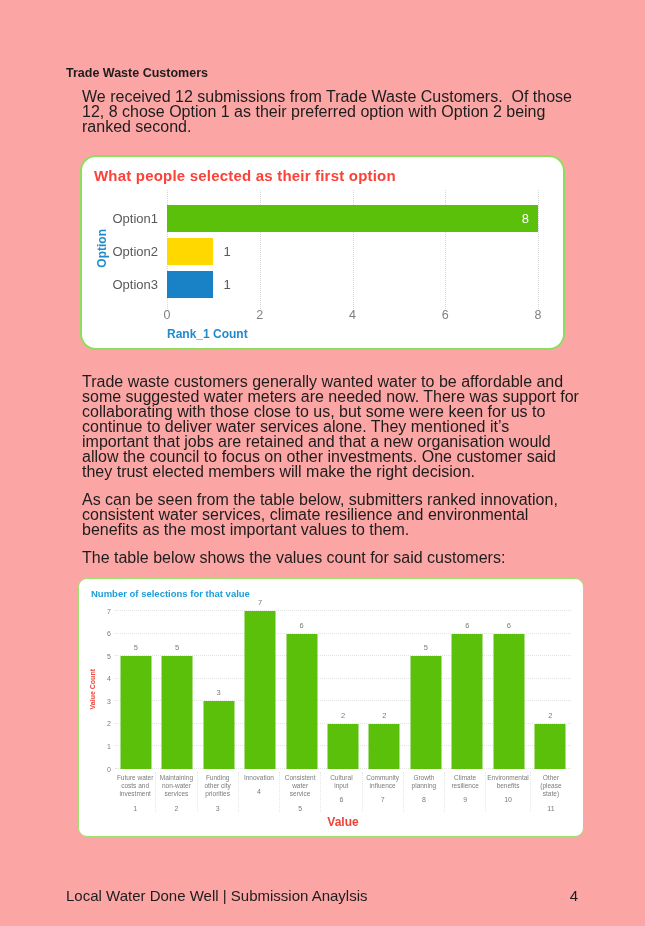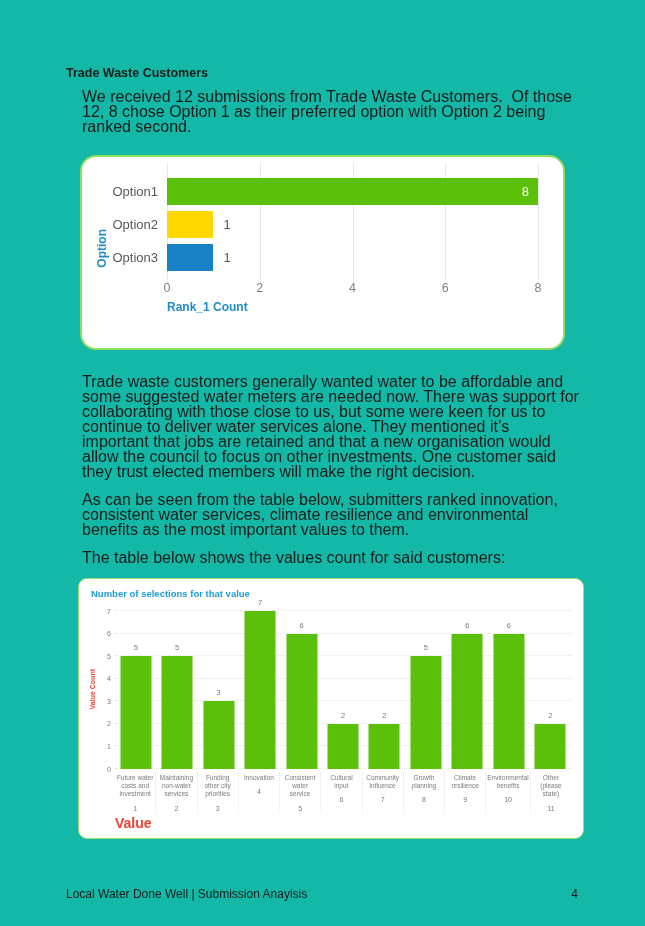--- a/index.html
+++ b/index.html
@@ -1,18 +1,18 @@
 <!DOCTYPE html>
 <html><head>
 <meta charset="utf-8">
 <style>
   html,body { margin:0; padding:0; }
   body { background:#e8e8e8; font-family:"Liberation Sans", sans-serif; }
   .page {
-    position:relative; width:645px; height:926px; background:#14b8a6;
+    position:relative; width:645px; height:926px; background:#fca5a5;
     margin:0 auto; overflow:hidden; color:#1d1d1d;
   }
   .content { position:absolute; left:66px; top:66px; width:513px; }
   .heading { font-size:12.5px; font-weight:bold; margin:0 0 9px 0; }
   .para { font-size:16px; line-height:15px; margin:0 0 13px 16px; white-space:pre-wrap; }
   .nb { font-size:12.5px; line-height:19.2px; font-weight:bold; font-style:italic; margin:0 0 13px 0; }
 
   
   .chart1 {
     position:relative; width:481px; margin:21px 0 24px 14px;
@@ -56,39 +56,40 @@
   .c2-gl { position:absolute; left:0; right:0; height:0; border-top:1px dotted #e3e3e3; }
   .c2-ytick { position:absolute; left:-16px; width:12px; text-align:right; font-size:7px; color:#7a7a7a; line-height:9px; }
   .c2-slot { position:relative; flex:1; height:100%; }
   .c2-bar { position:absolute; bottom:0; left:50%; transform:translateX(-50%); width:31px; background:#5ac00a; }
   .c2-val { position:absolute; left:50%; transform:translateX(-50%); font-size:7.5px; color:#7a7a7a; }
   .c2-cats { display:flex; margin-top:3px; }
   .c2-cell { flex:1; text-align:center; padding:2px 1px 0; }
   .c2-cell + .c2-cell { border-left:1px dotted #e6e6e6; }
   .c2-ct { font-size:6.5px; line-height:8.2px; color:#7a7a7a; }
   .c2-cn { font-size:7px; color:#7a7a7a; margin-top:6px; }
-  .c2-xlab { text-align:left; color:#ef4136; font-weight:bold; font-size:14px; margin:3px 0 2px; }
+  .c2-xlab { text-align:center; color:#ef4136; font-weight:bold; font-size:12px; margin:3px 0 2px; }
 
   
   .footer {
     position:absolute; left:66px; right:67px; top:887px;
     display:flex; justify-content:space-between;
-    font-size:12px; color:#1d1d1d;text-align:center;
+    font-size:15px; color:#1d1d1d;text-align:center;
   }
 </style>
 </head>
 <body>
 
 <div class="page">
   <div class="content">
 
     <h2 class="heading">Trade Waste Customers</h2>
     <p class="para">We received 12 submissions from Trade Waste Customers.  Of those 12, 8 chose Option 1 as their preferred option with Option 2 being ranked second.</p>
 
     <div class="chart1">
+      <div class="c1-title">What people selected as their first option</div>
       <span class="c1-ylab">Option</span>
       <div class="c1-plotwrap">
         <div class="c1-grid" id="c1-grid">
             <div class="c1-gl" style="left: 0%;"></div>
             <div class="c1-gl" style="left: 25%;"></div>
             <div class="c1-gl" style="left: 50%;"></div>
             <div class="c1-gl" style="left: 75%;"></div>
             <div class="c1-gl" style="left: 100%;"></div>
           </div>
         <div class="c1-rows" id="c1-rows">

